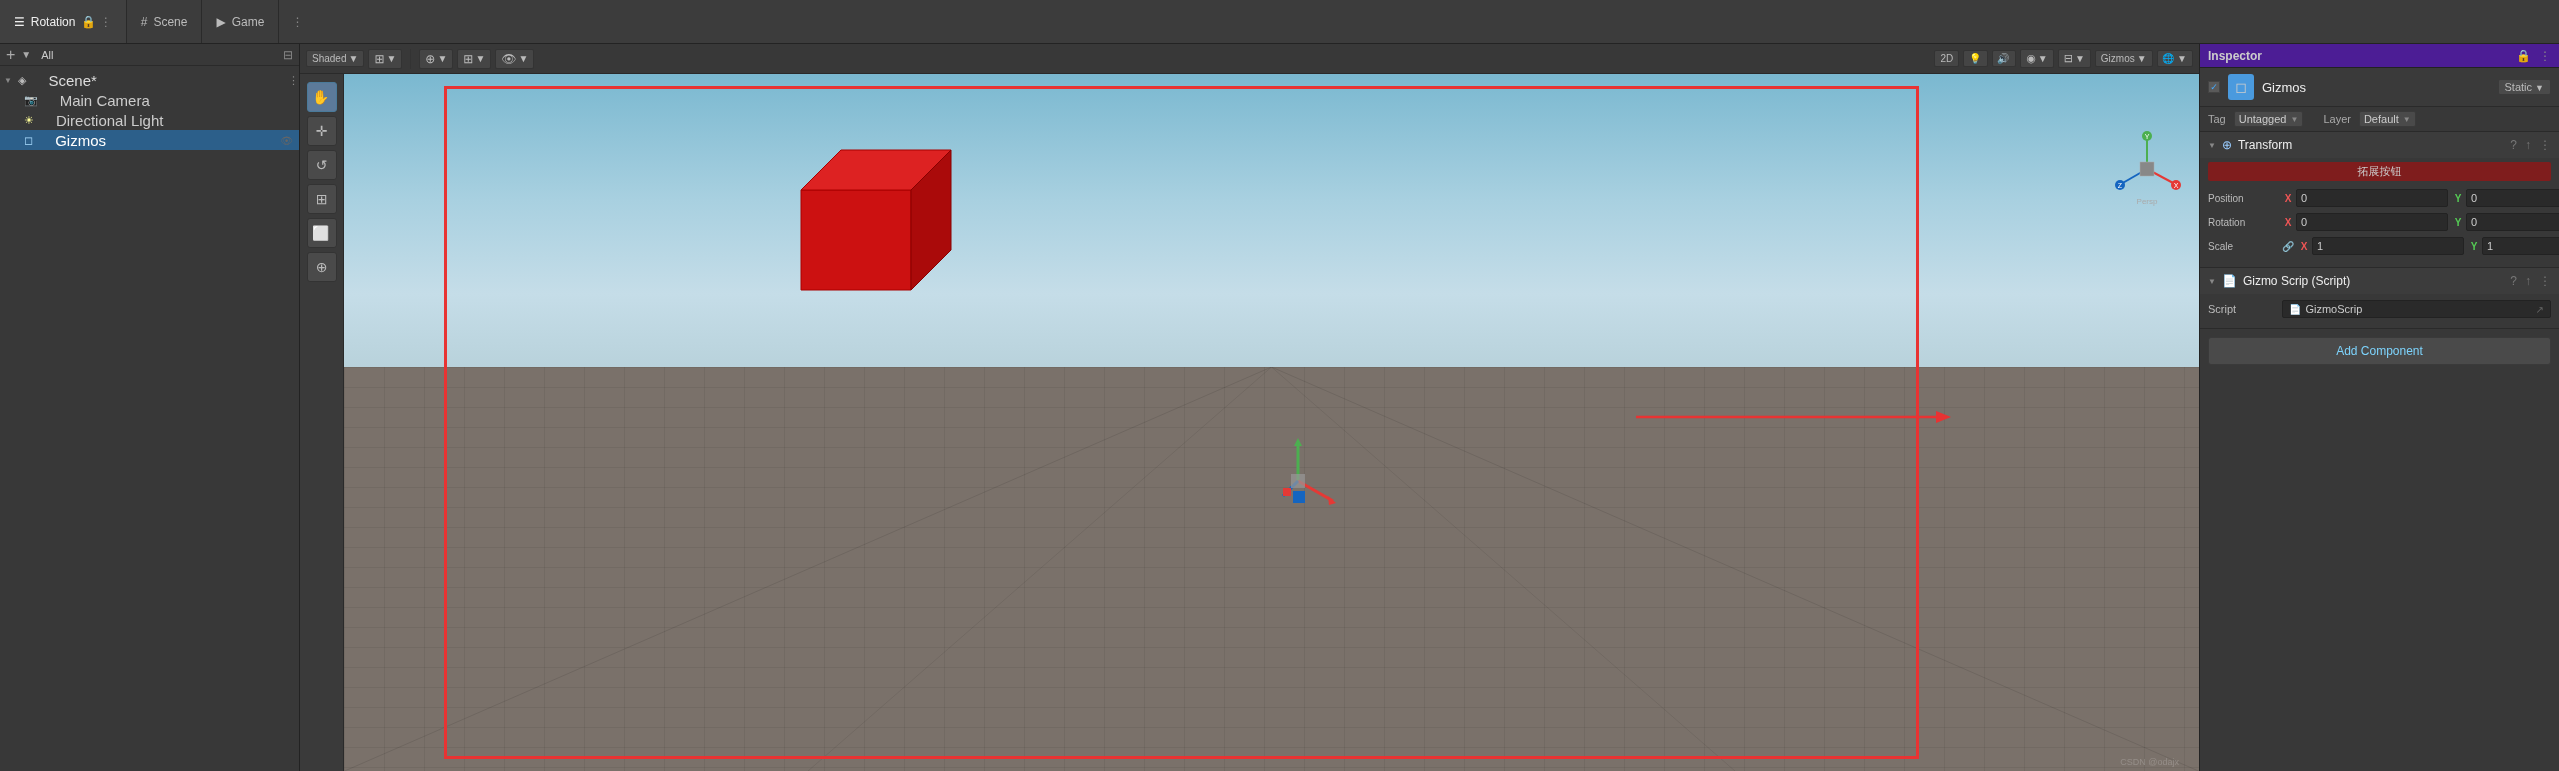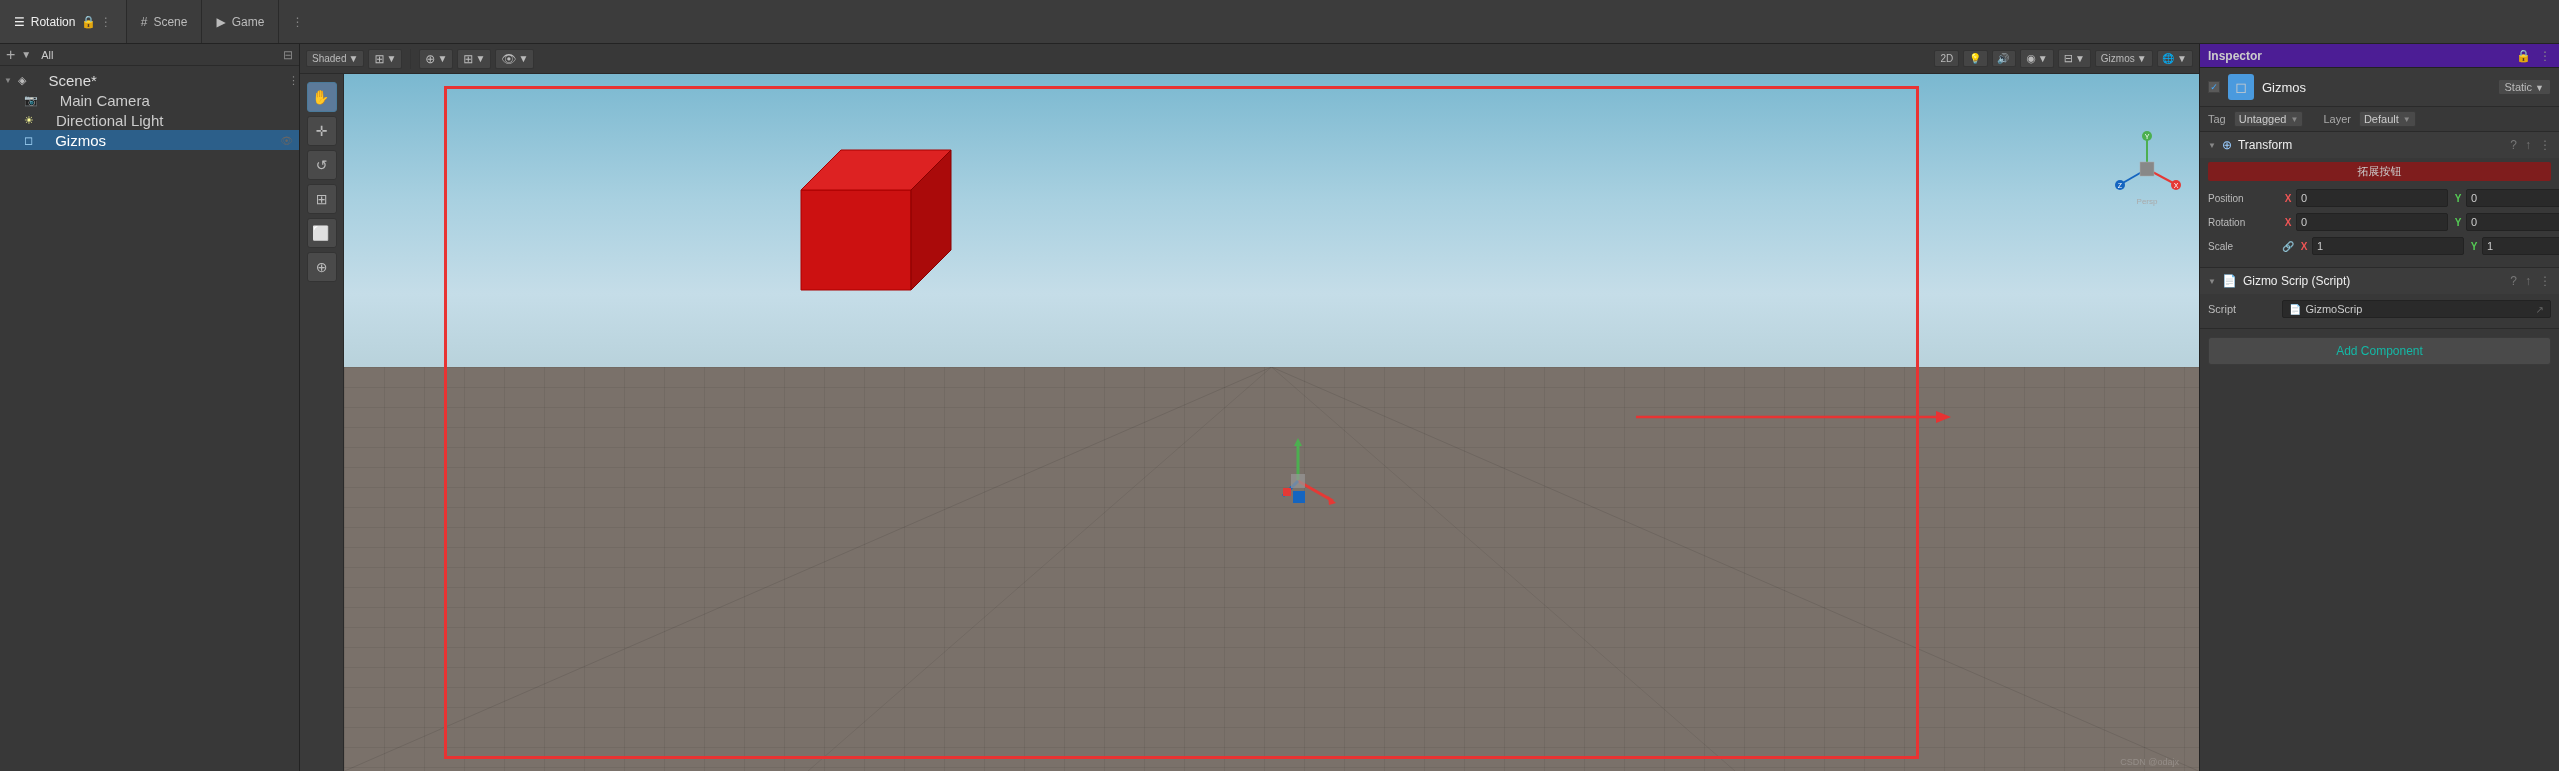--- a/index.html
+++ b/index.html
@@ -397,21 +397,21 @@
     .add-component-btn {
       margin: 8px;
       height: 28px;
       background: #4a4a4a;
       border: 1px solid #3a3a3a;
       border-radius: 3px;
       display: flex;
       align-items: center;
       justify-content: center;
       font-size: 12px;
-      color: #14b8a6;
+      color: #7dd3fc;
       cursor: pointer;
     }
 
     
     .watermark {
       position: absolute;
       bottom: 4px;
       right: 20px;
       font-size: 9px;
       color: rgba(255,255,255,0.2);

